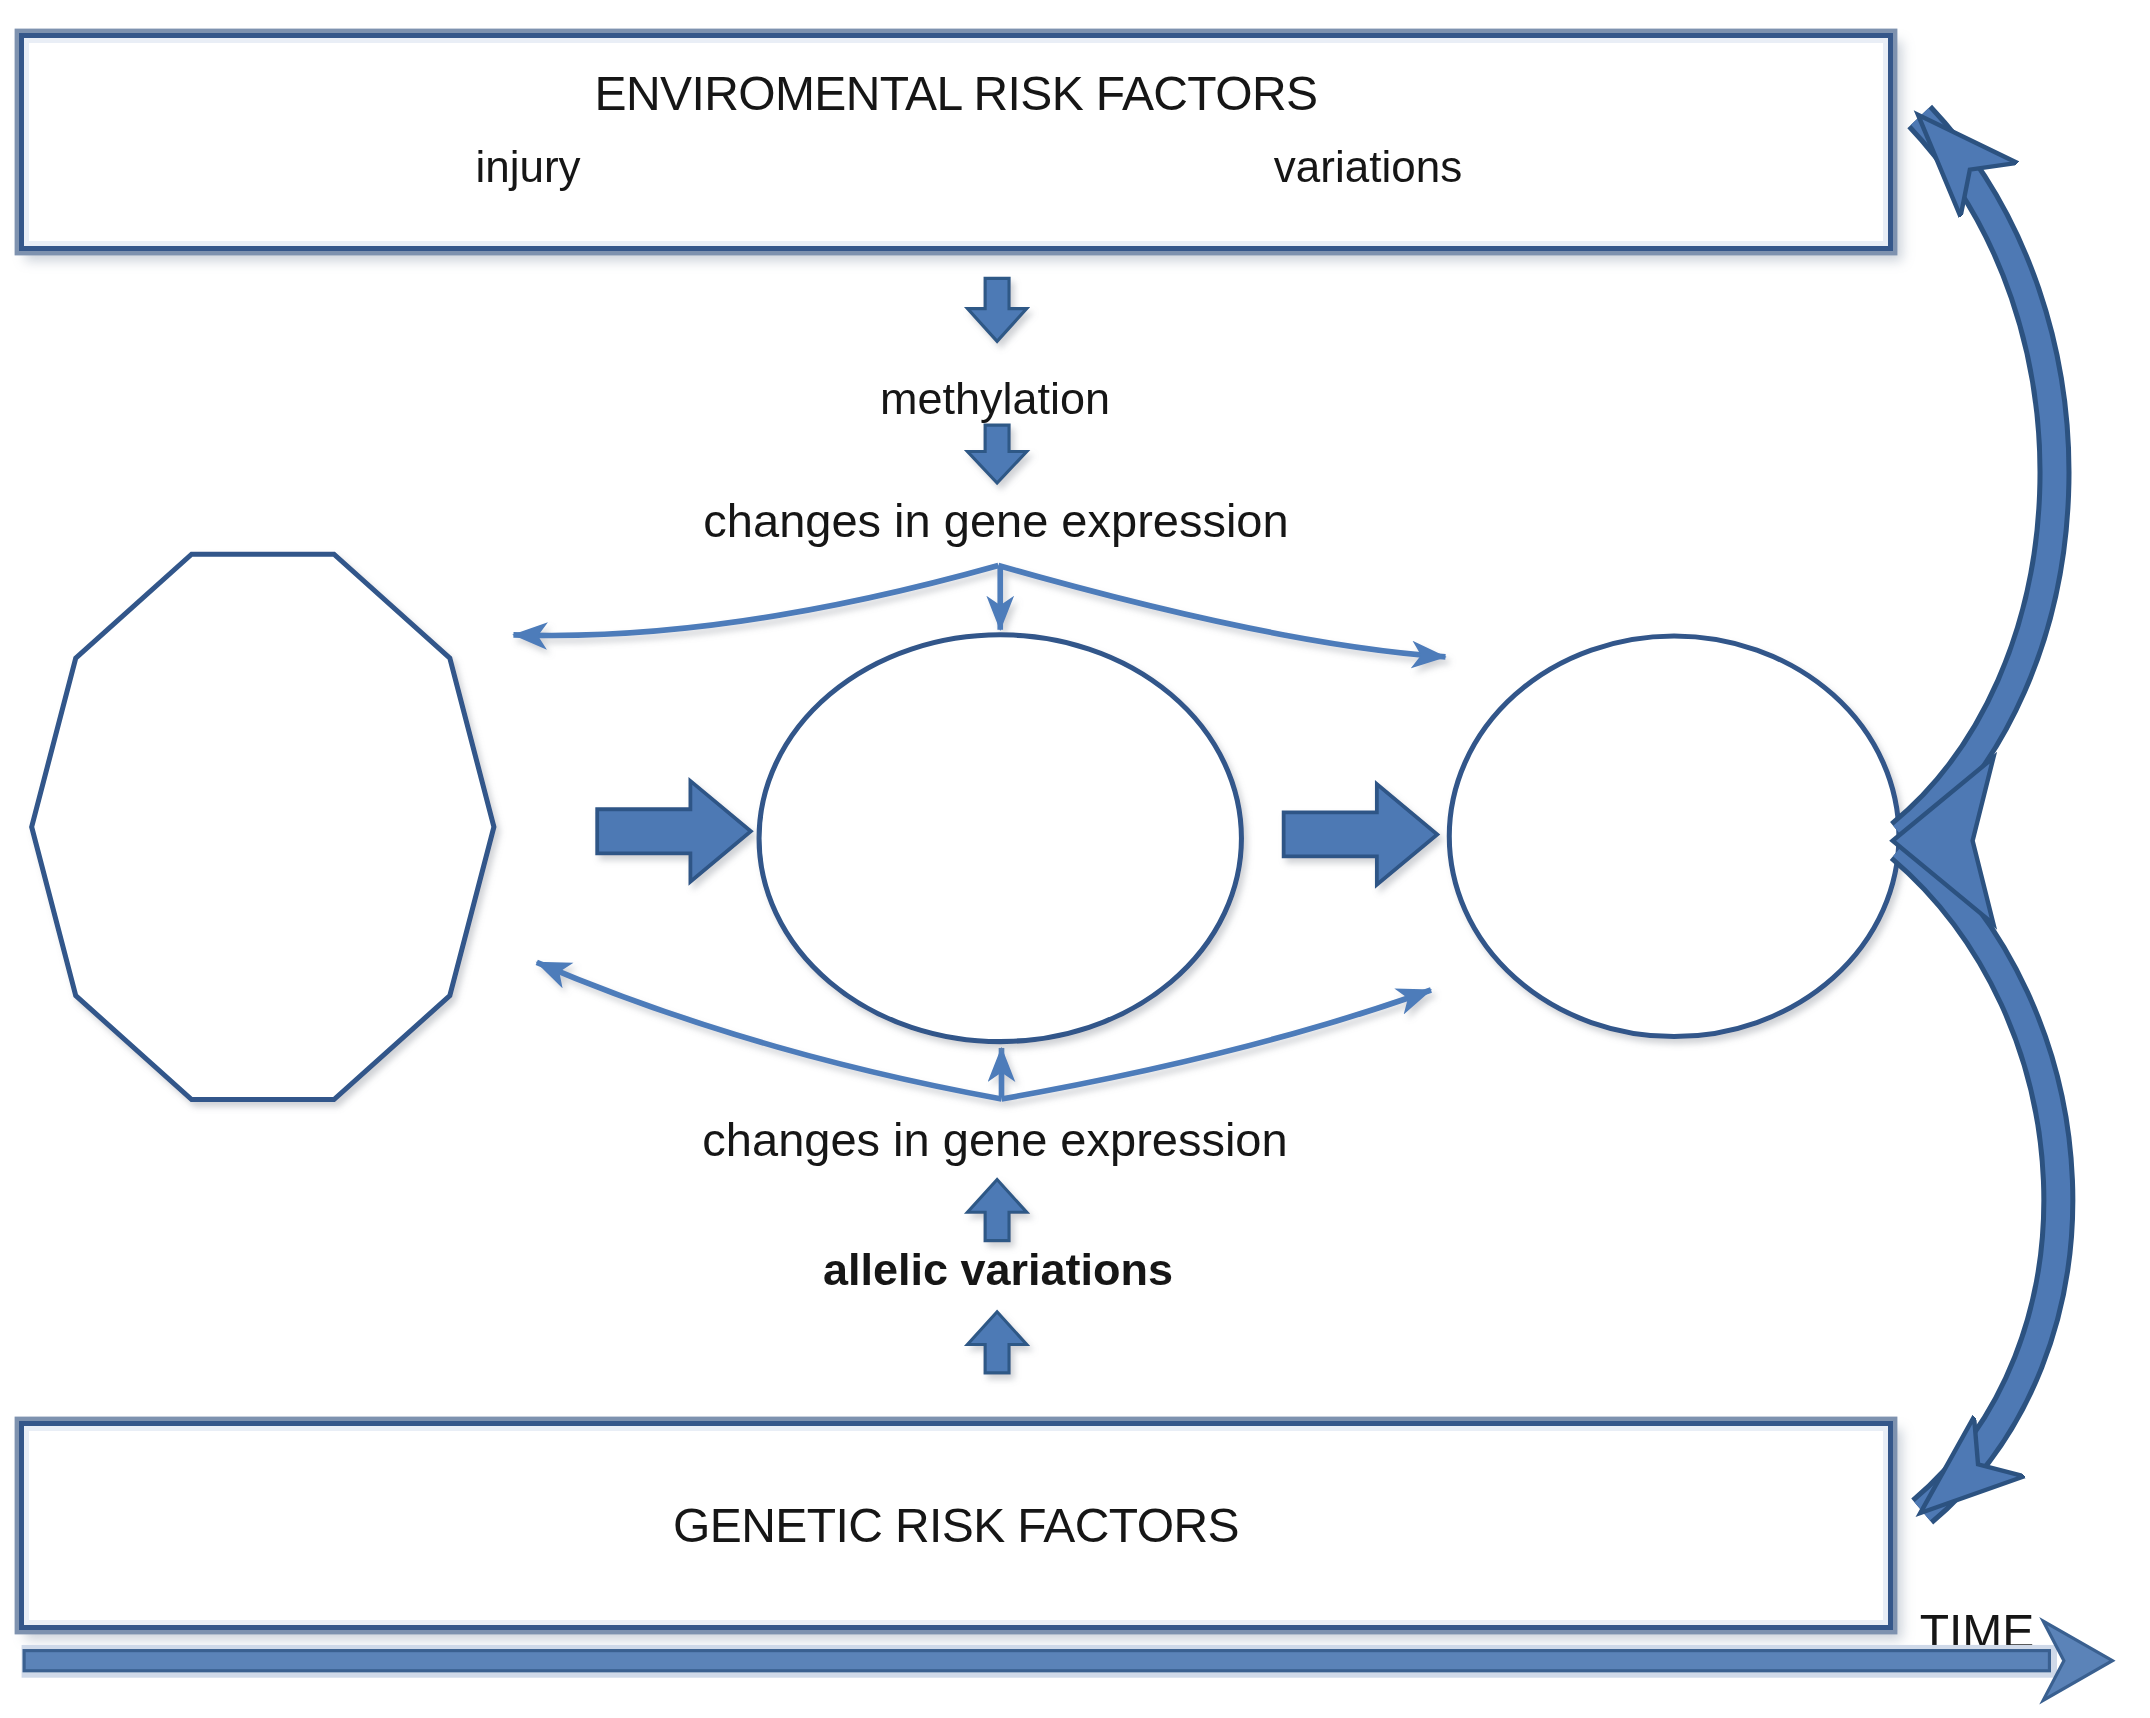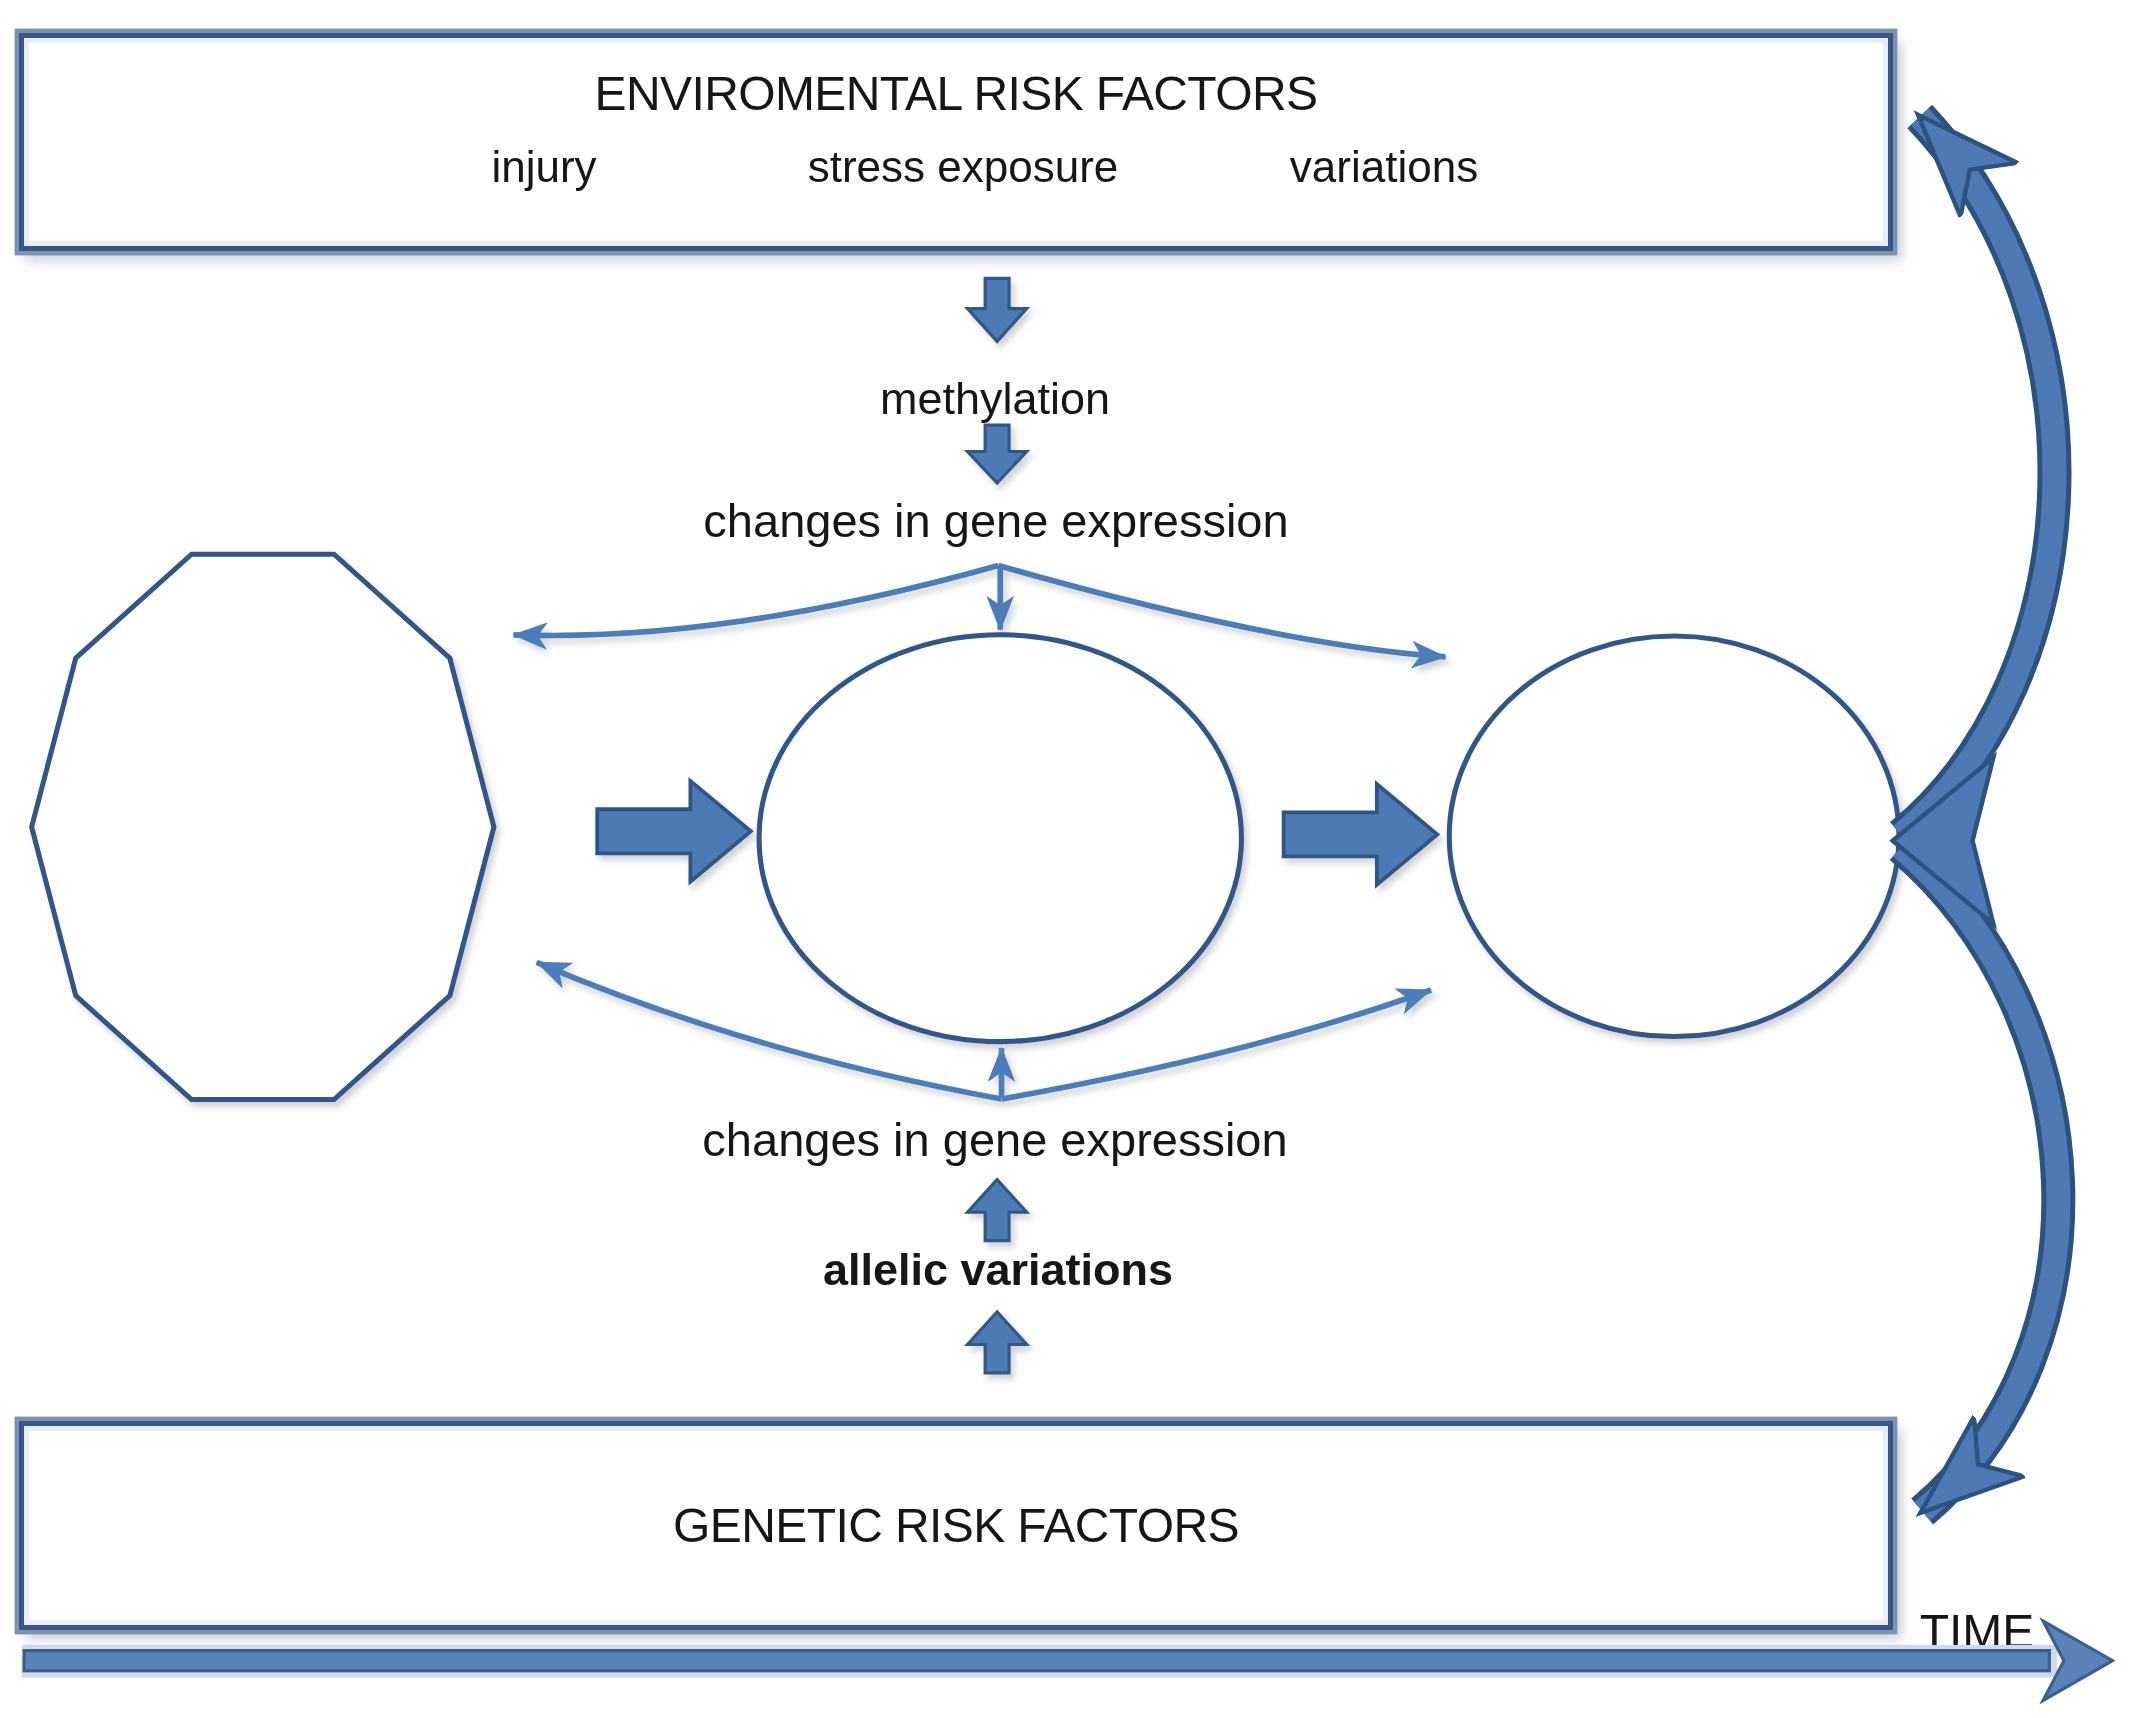--- a/index.html
+++ b/index.html
@@ -11,21 +11,21 @@
            border:5.7px solid #35578a;
            box-shadow:0 0 0 4.4px #7e92af, 7.6px 8.8px 11.3px 1.3px rgba(110,125,150,.35),
                       inset 0 0 0 5px #e9eef6;}
   .riskbox.top{top:33px;height:218px;}
   .riskbox.bottom{top:1401px;height:209px;margin-top:20px;}
   .boxtitle{position:absolute;left:0;right:0;text-align:center;
             font-size:48px;line-height:55px;letter-spacing:-0.6px;white-space:nowrap;}
   .riskbox.top .boxtitle{top:28px;}
   .riskbox.bottom .boxtitle{top:72px;}
   .factor{position:absolute;top:103px;transform:translateX(-50%);
-          font-size:44px;line-height:52px;white-space:nowrap;margin-left:16px;}
+          font-size:44px;line-height:52px;white-space:nowrap;}
   .f1{left:504px;} .f2{left:923px;} .f3{left:1344px;}
 
   
   .flabel{position:absolute;transform:translateX(-50%);font-size:45px;line-height:53px;
           white-space:nowrap;text-align:center;}
   #lbl-methylation{left:995px;top:348px;margin-top:24px;}
   #lbl-gx-top{left:996px;top:494px;font-size:47px;}
   #lbl-gx-bottom{left:995px;top:1113px;font-size:47px;}
   #lbl-allelic{left:998px;top:1243px;font-weight:bold;}
   #lbl-time{left:1977px;top:1605px;font-size:48px;}
@@ -41,21 +41,20 @@
   svg.overlay{position:absolute;left:0;top:0;}
 </style>
 </head>
 <body>
 
 <div class="canvas">
 
   <div class="riskbox top">
     <div class="boxtitle">ENVIROMENTAL RISK FACTORS</div>
     <span class="factor f1">injury</span>
-    <span class="factor f2">stress exposure</span>
     <span class="factor f3">variations</span>
   </div>
 
   <div class="riskbox bottom">
     <div class="boxtitle">GENETIC RISK FACTORS</div>
   </div>
 
   <div class="flabel" id="lbl-methylation">methylation</div>
   <div class="flabel" id="lbl-gx-top">changes in gene expression</div>
   <div class="flabel" id="lbl-gx-bottom">changes in gene expression</div>

